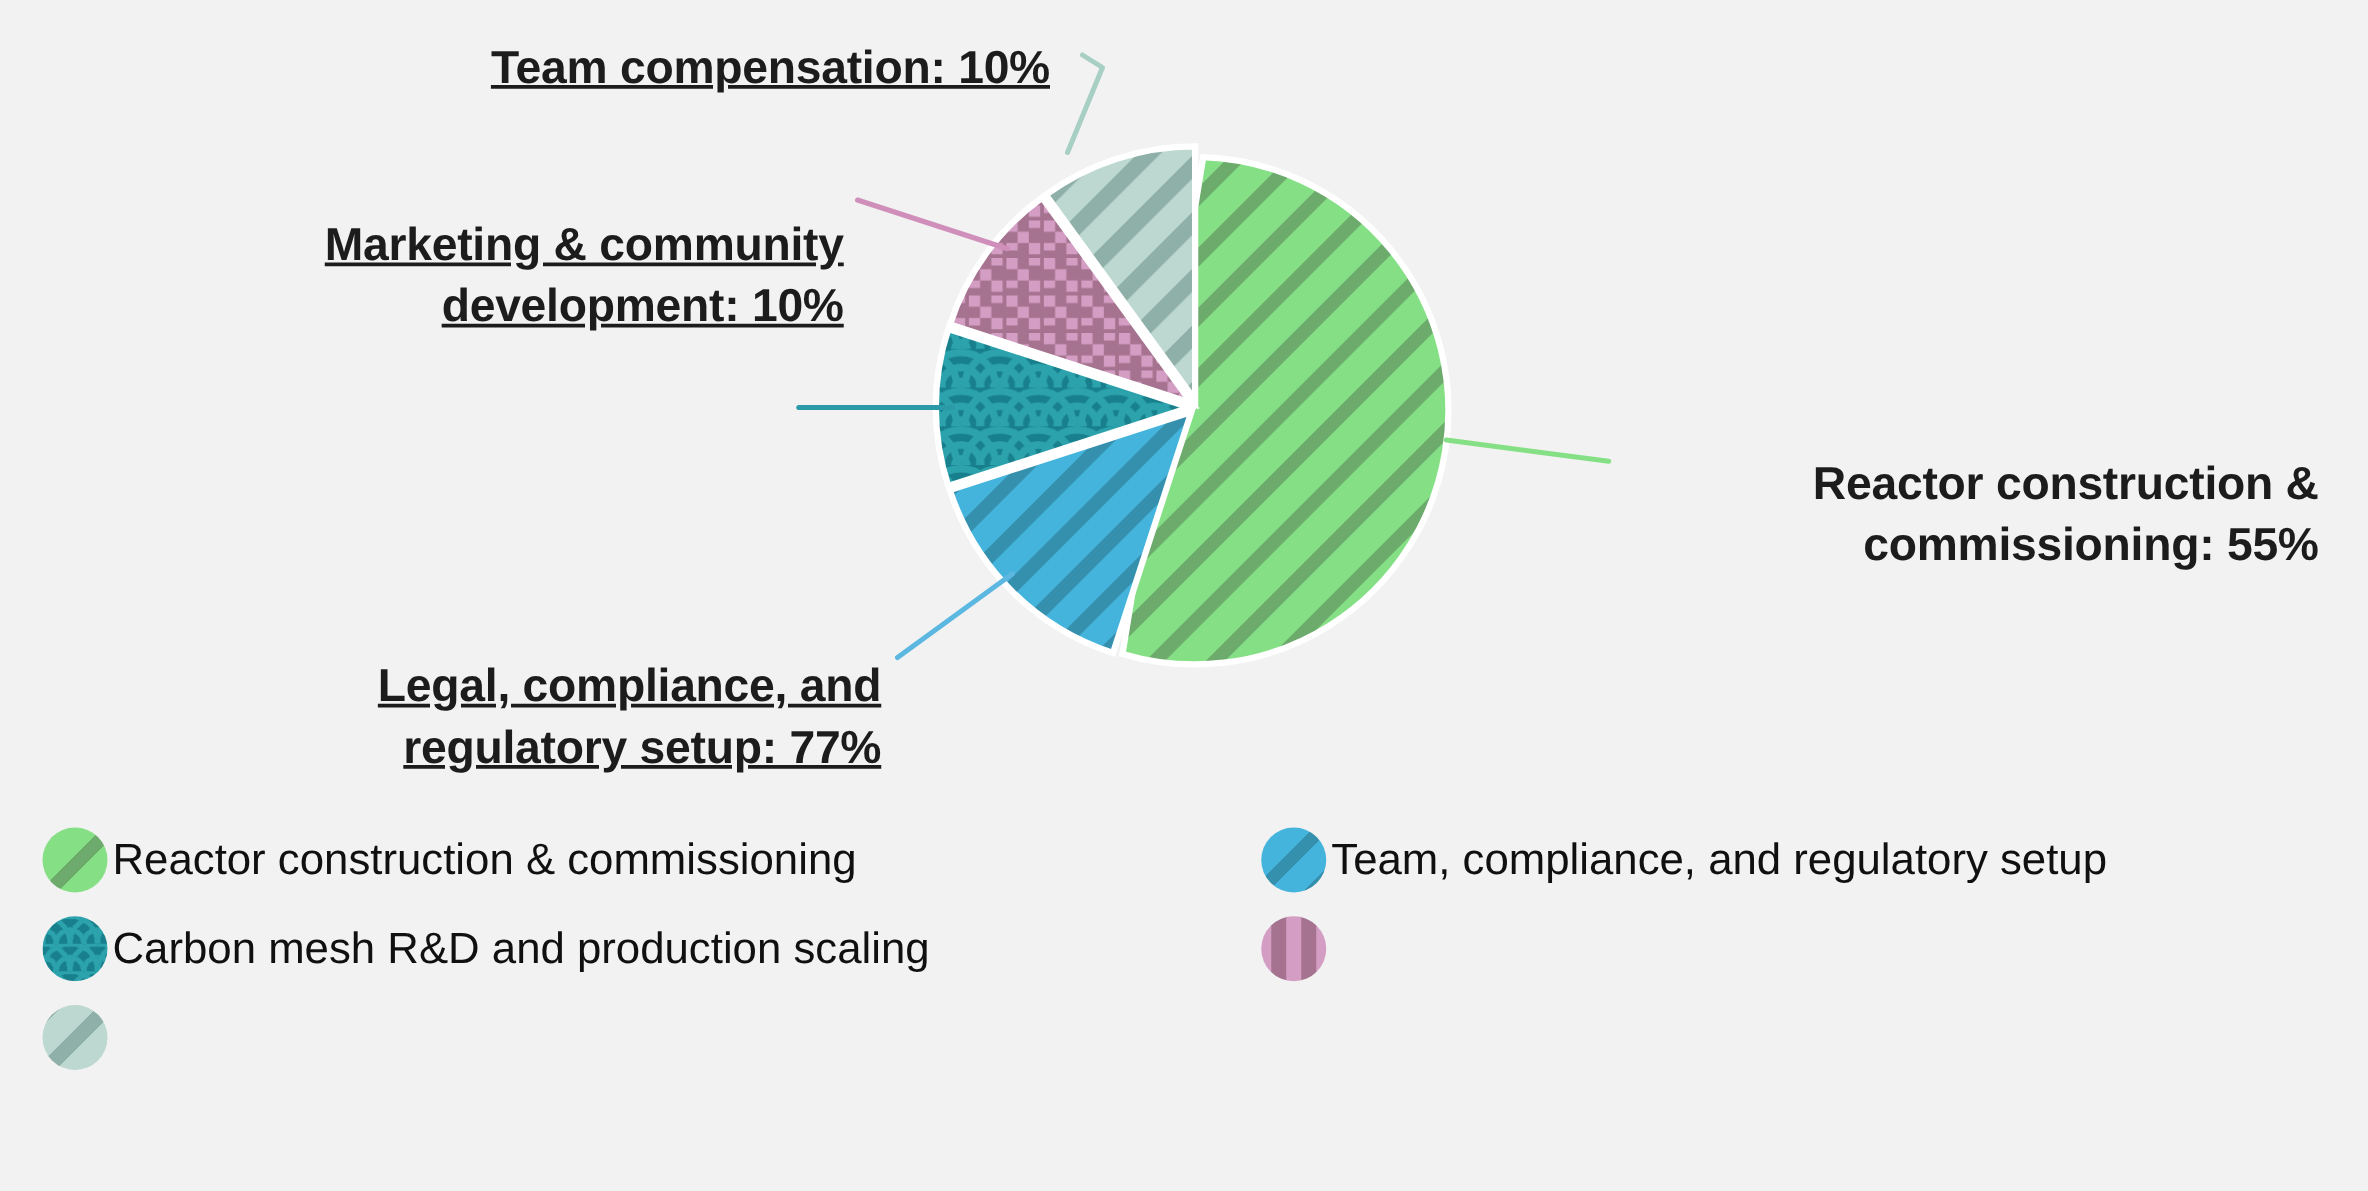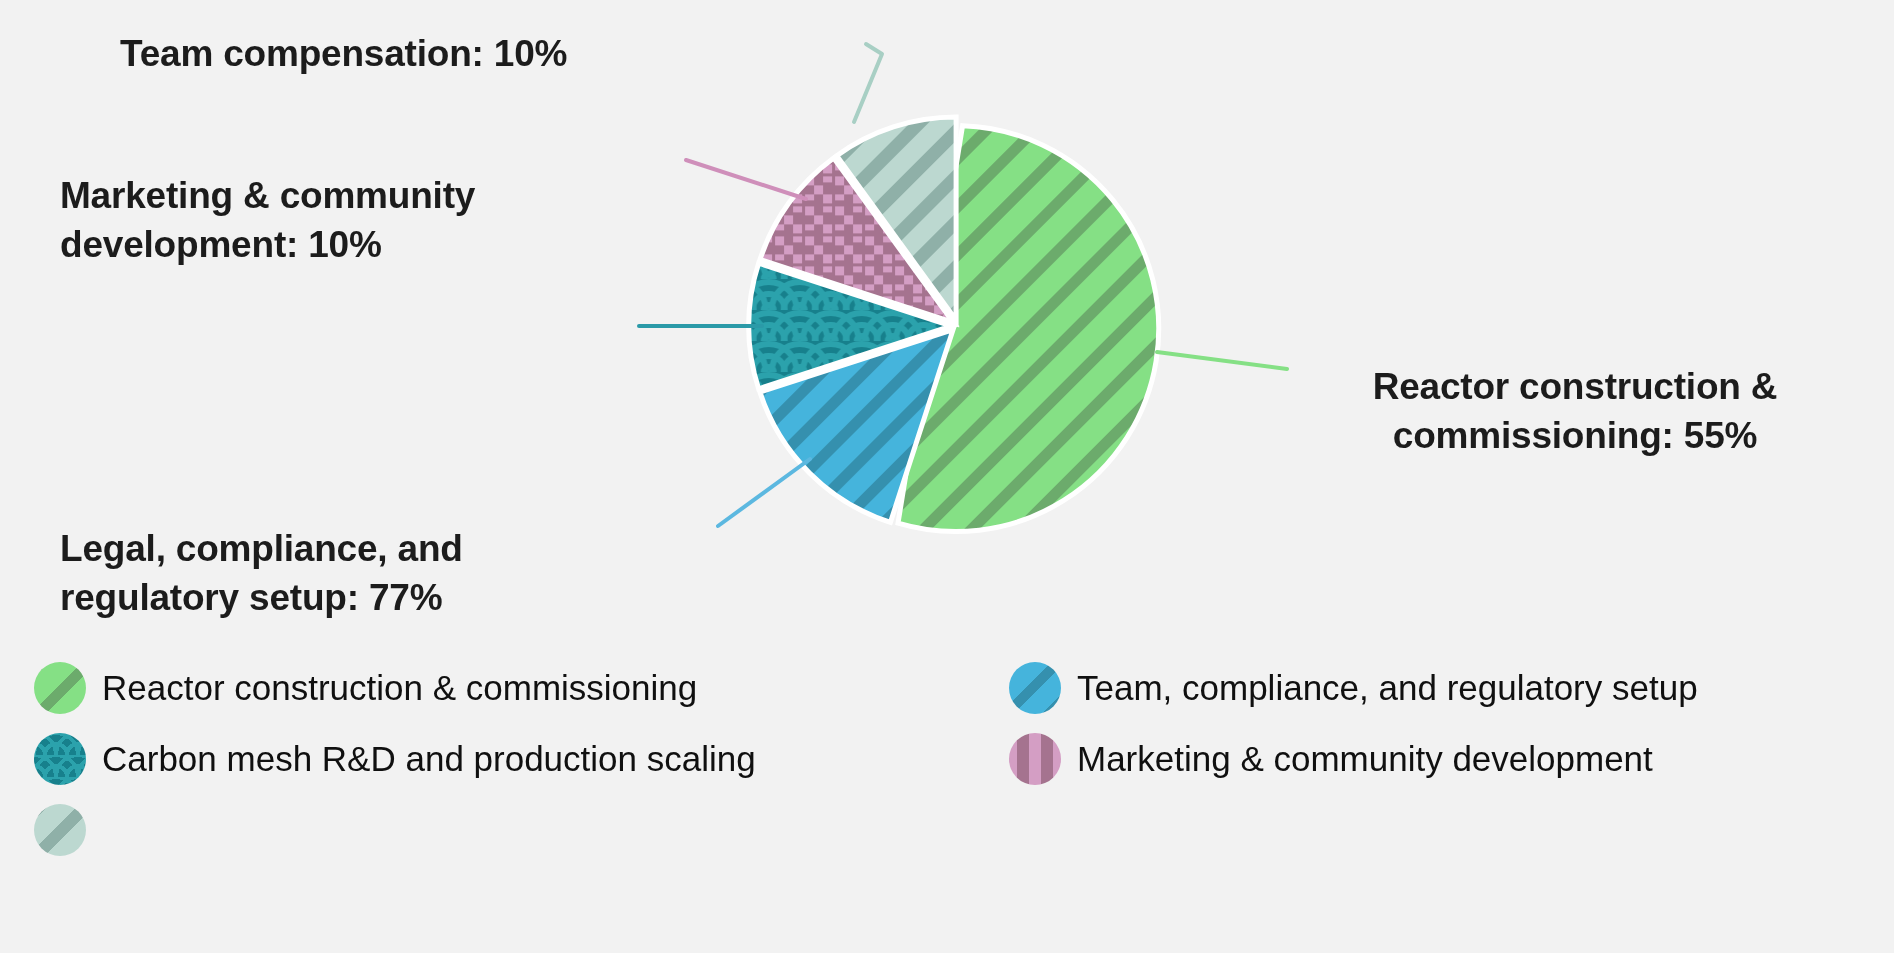--- a/index.html
+++ b/index.html
@@ -16,33 +16,33 @@
   .callout-text{
     position:absolute;
     font-family:"Liberation Sans", sans-serif;
     font-weight:bold;
     font-size:37px;
     line-height:1.32;
     color:#1c1c1c;
     letter-spacing:-0.2px;
     white-space:pre-line;
   }
-  .ct-right{text-align:center;}
-  .ct-left{}
+  .ct-right{text-align:right;}
+  .ct-left{text-align:right;text-decoration:underline;}
 
   .legend{
     position:absolute;
     left:34px;top:652px;
     width:1840px;
     display:grid;
     grid-template-columns:975px 915px;
     grid-auto-rows:71px;
     align-items:center;
   }
-  .legend-item{display:flex;align-items:center;gap:16px;}
+  .legend-item{display:flex;align-items:center;gap:4px;}
   .legend-swatch{
     width:52px;height:52px;border-radius:50%;
     flex:0 0 auto;display:block;
   }
   .legend-label{
     font-family:"Liberation Sans", sans-serif;
     font-size:35px;
     color:#101010;
     font-weight:normal;
     line-height:1;
@@ -171,21 +171,20 @@
       <span class="legend-label">Carbon mesh R&amp;D and production scaling</span>
     </div>
 
     <div class="legend-item">
       <span class="legend-swatch" style="background-color:#a5738f;
                    background-image:
                      linear-gradient(90deg, #d49ec4 0 8px, transparent 8px 100%),
                      linear-gradient(90deg, transparent 0 8px, #d49ec4 8px 16px, transparent 16px 100%);
                    background-size:24px 16px, 24px 16px;
                    background-position:0 0, 12px 8px;"></span>
-      <span class="legend-label">Marketing &amp; community development</span>
     </div>
 
     <div class="legend-item">
       <span class="legend-swatch" style="background-image:repeating-linear-gradient(135deg,#8fb0a8 0 12px,#bcd8d0 12px 32px);"></span>
     </div>
 
   </div>
 
 </div>
 

